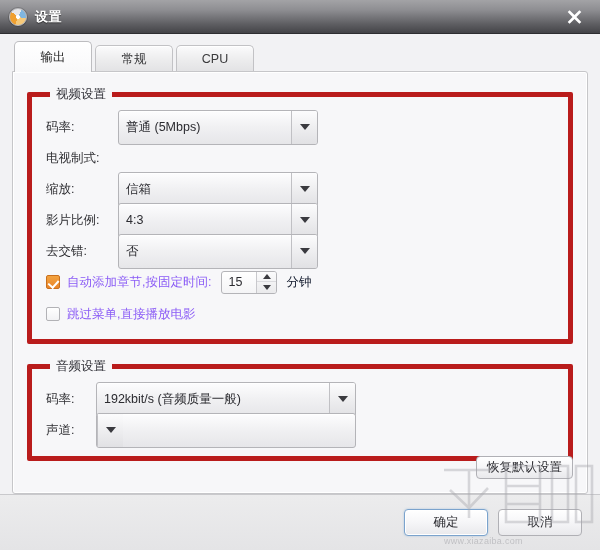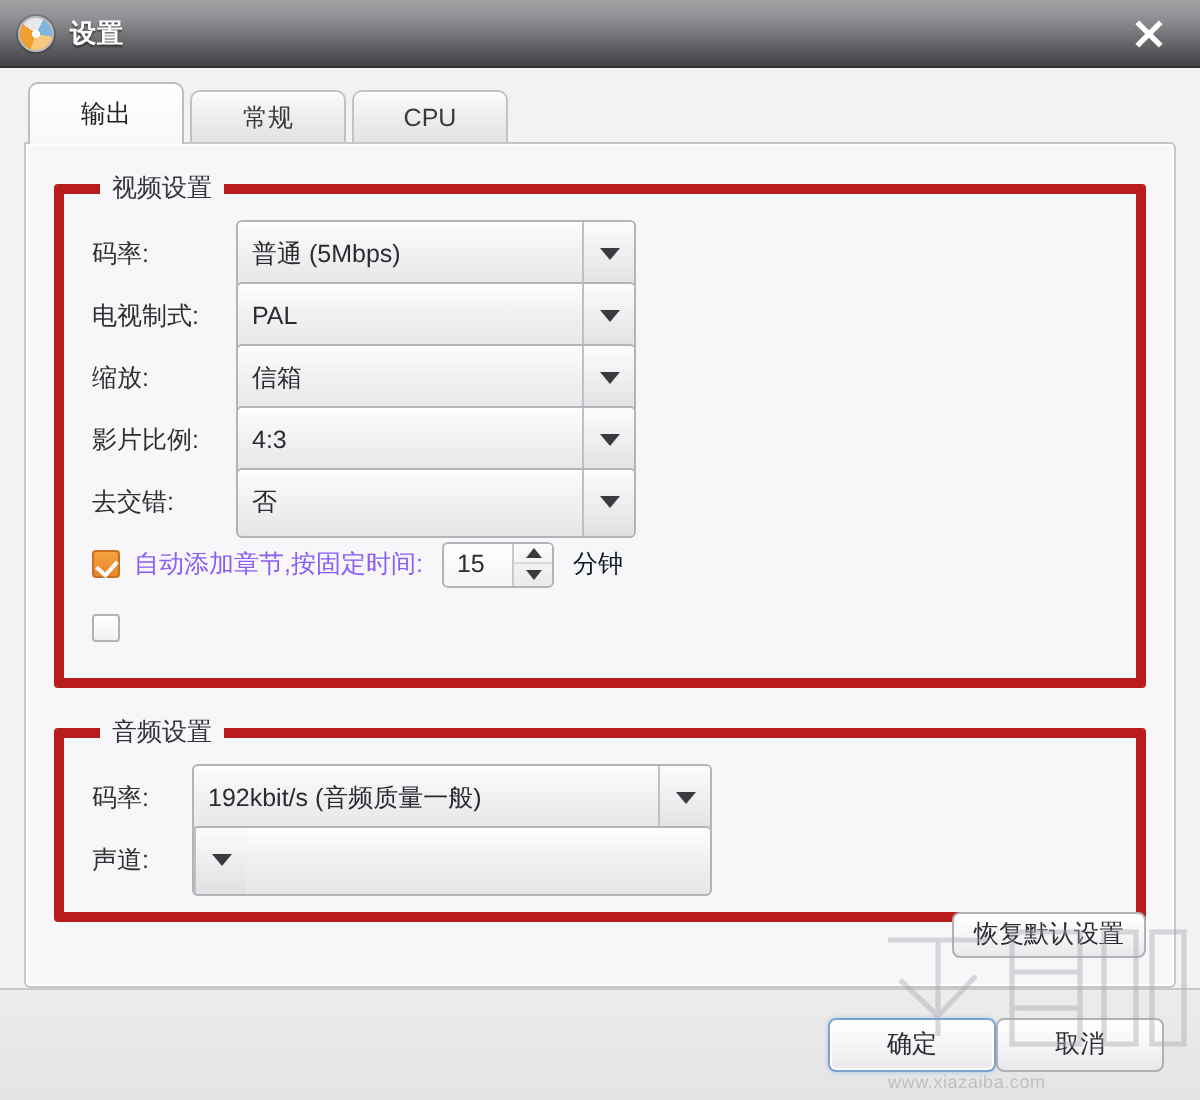--- a/index.html
+++ b/index.html
@@ -250,20 +250,21 @@
   }
   .btn-restore { height: 23px; padding: 0 10px; }
 
   .footer {
     flex: 0 0 auto;
     height: 56px;
     background: linear-gradient(to bottom, #ececed 0%, #e4e4e6 100%);
     border-top: 1px solid #c9c9cc;
     display: flex; align-items: center; justify-content: flex-end;
     padding-right: 18px;
+    gap: 10px;
     position: relative;
   }
   .btn-ok, .btn-cancel { width: 84px; height: 27px; }
 
   
   .watermark {
     position: absolute;
     right: 4px; bottom: 2px;
     width: 160px; height: 92px;
     pointer-events: none;
@@ -313,26 +314,20 @@
         <div class="combo" style="width:200px">
           <div class="val">普通 (5Mbps)</div>
           <div class="arrowbox">
               <span class="caret"></span>
             </div>
         </div>
       </div>
 
       <div class="row">
         <div class="lbl" style="width:72px">电视制式:</div>
-        <div class="combo" style="width:200px">
-          <div class="val">PAL</div>
-          <div class="arrowbox">
-              <span class="caret"></span>
-            </div>
-        </div>
       </div>
 
       <div class="row">
         <div class="lbl" style="width:72px">缩放:</div>
         <div class="combo" style="width:200px">
           <div class="val">信箱</div>
           <div class="arrowbox">
               <span class="caret"></span>
             </div>
         </div>
@@ -370,20 +365,21 @@
             <div>
                 <span class="dn-tri"></span>
               </div>
           </span>
         </span>
         <span class="unit">分钟</span>
       </div>
 
       <div class="chkrow" style="margin-top:6px">
         <span class="chk off"></span>
+        <span class="chktxt">跳过菜单,直接播放电影</span>
       </div>
     </fieldset>
 
     <fieldset class="group">
       <legend>音频设置</legend>
 
       <div class="row">
         <div class="lbl" style="width:50px">码率:</div>
         <div class="combo" style="width:260px">
           <div class="val">192kbit/s (音频质量一般)</div>

